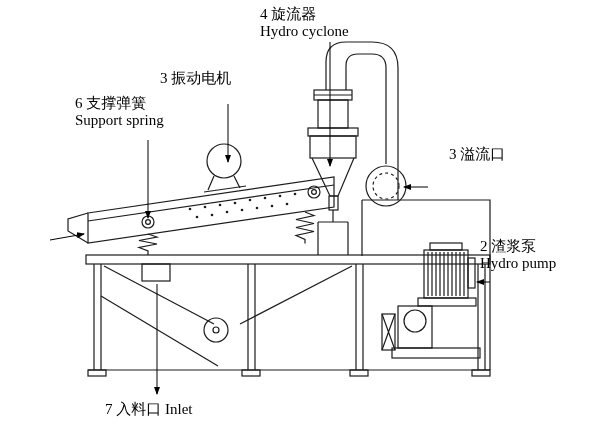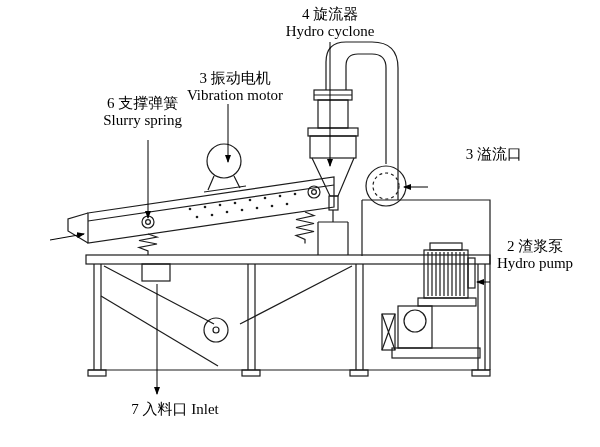--- a/index.html
+++ b/index.html
@@ -6,28 +6,27 @@
   #stage{
     position:relative;
     width:600px;height:447px;
     background:#ffffff;
     overflow:hidden;
     font-family:"Liberation Serif","DejaVu Serif",serif;
   }
   #art{position:absolute;left:0;top:0;}
   .label{
     position:absolute;
-    text-align:center;
     color:#000;
     font-size:15px;
     line-height:1.15;
     white-space:nowrap;
   }
   .label span{display:block;}
-  .label.align-left{text-align:right;}
+  .label.align-left{text-align:center;}
 </style>
 </head>
 <body>
 
 <div id="stage">
 
   <svg id="art" width="600" height="447" viewBox="0 0 600 447">
     <defs>
       <marker id="ah" markerWidth="9" markerHeight="8" refX="7" refY="3" orient="auto">
         <path d="M0,0 L8,3 L0,6 Z" fill="#000"></path>
@@ -153,26 +152,25 @@
     </g>
   </svg>
 
   <div class="label" style="left:260px;top:6px;width:140px">
     <span>4 旋流器</span>
     <span>Hydro cyclone</span>
   </div>
 
   <div class="label" style="left:160px;top:70px;width:150px">
     <span>3 振动电机</span>
-    <span>Vibration motor</span>
   </div>
 
   <div class="label" style="left:75px;top:95px;width:135px">
     <span>6 支撑弹簧</span>
-    <span>Slurry spring</span>
+    <span>Support spring</span>
   </div>
 
   <div class="label align-left" style="left:432px;top:146px;width:90px">
     <span>3 溢流口</span>
   </div>
 
 
   <div class="label" style="left:480px;top:238px;width:110px">
     <span>2 渣浆泵</span>
     <span>Hydro pump</span>

